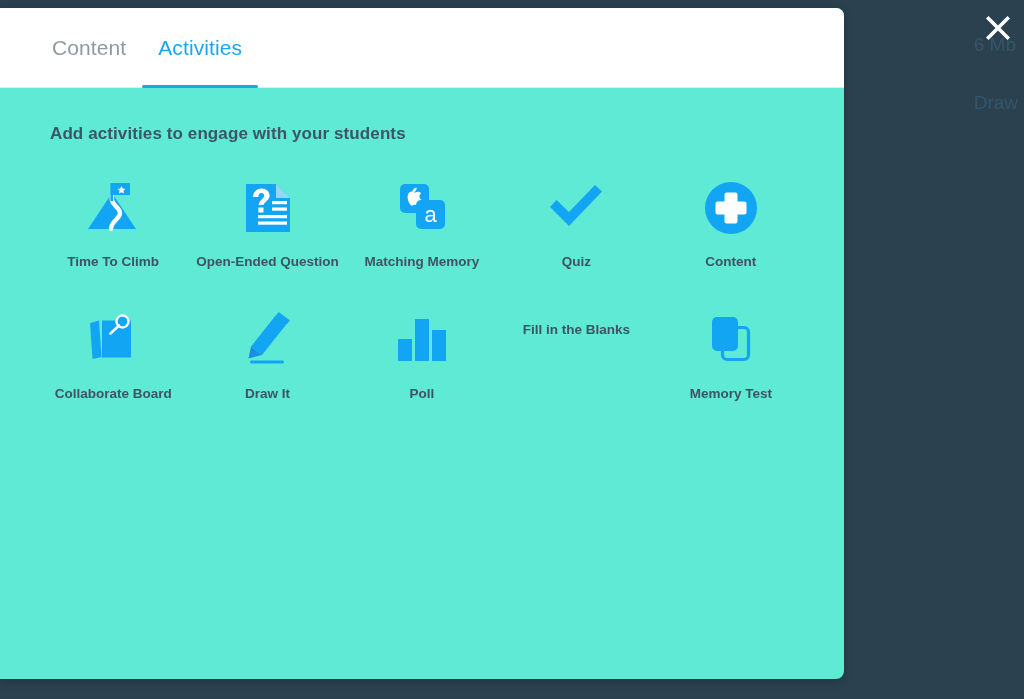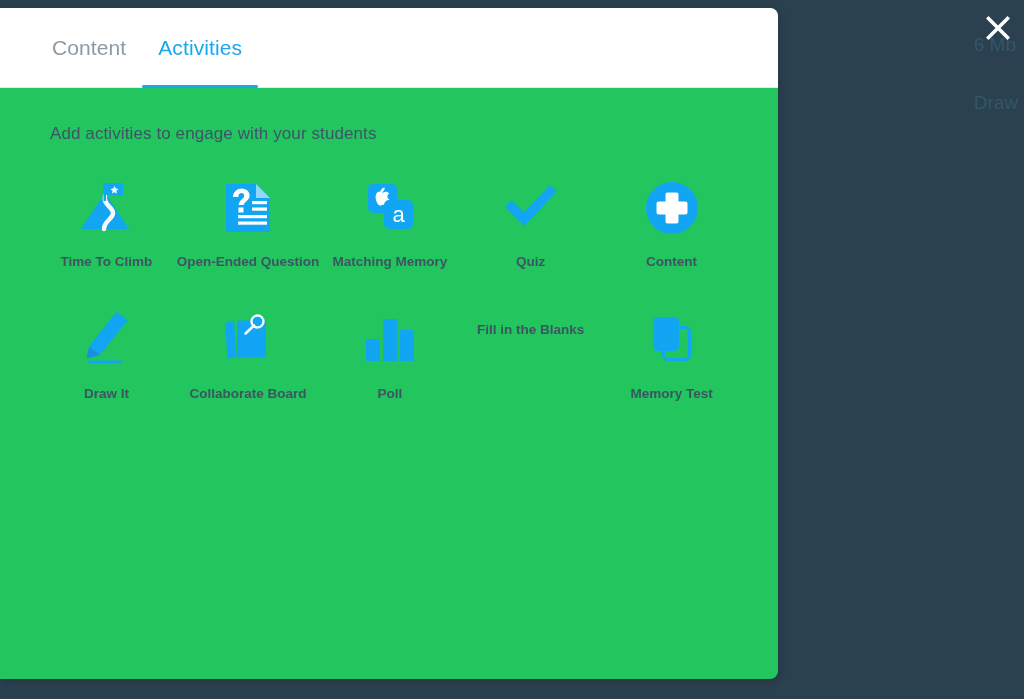--- a/index.html
+++ b/index.html
@@ -45,23 +45,23 @@
     cursor: pointer;
     z-index: 40;
   }
   .close-button svg { display: block; }
 
   
   .panel {
     position: absolute;
     left: 0;
     top: 8px;
-    width: 778px;
+    width: 844px;
     height: 671px;
-    background: #22c55e;
+    background: #5eead4;
     border-radius: 0 8px 8px 0;
     overflow: hidden;
     box-shadow: 0 2px 10px rgba(0,0,0,.22);
     display: flex;
     flex-direction: column;
     z-index: 20;
   }
 
   
   .tabbar {
@@ -98,21 +98,21 @@
   }
 
   
   .panel-body {
     flex: 1;
     padding: 36px 36px 0 36px;
     box-sizing: border-box;
   }
   .panel-heading {
     font-size: 17px;
-    font-weight: normal;
+    font-weight: bold;
     color: #3d5566;
     margin: 0 0 32px 14px;
     letter-spacing: .1px;
   }
 
   .activity-grid {
     display: grid;
     grid-template-columns: repeat(5, 1fr);
     row-gap: 38px;
   }
@@ -227,44 +227,44 @@
           <svg width="58" height="58" viewBox="0 0 58 58">
             <circle cx="29" cy="29" r="26" fill="#12a5f4"></circle>
             <path d="M24.5 13.5 H33.5 A2 2 0 0 1 35.5 15.5 V22.5 H42.5 A2 2 0 0 1 44.5 24.5 V33.5 A2 2 0 0 1 42.5 35.5 H35.5 V42.5 A2 2 0 0 1 33.5 44.5 H24.5 A2 2 0 0 1 22.5 42.5 V35.5 H15.5 A2 2 0 0 1 13.5 33.5 V24.5 A2 2 0 0 1 15.5 22.5 H22.5 V15.5 A2 2 0 0 1 24.5 13.5 Z" fill="#ffffff"></path>
           </svg>
         </div>
         <div class="activity-label">Content</div>
       </div>
 
       <div class="activity-item">
         <div class="activity-icon">
-          <svg width="56" height="58" viewBox="0 0 56 58">
-            <path d="M36 4 L47 12.5 L22 44 L11 35.5 Z" fill="#12a5f4"></path>
-            <path d="M11 35.5 L22 44 L8.5 47.5 Z" fill="#1a8fe0"></path>
-            <path d="M38.5 1 L50 9.5 L47 13 L36 4.5 Z" fill="#12a5f4"></path>
-            <rect x="10" y="49.5" width="34" height="3" rx="1.5" fill="#12a5f4"></rect>
-          </svg>
-        </div>
-        <div class="activity-label">Draw It</div>
-      </div>
-
-      <div class="activity-item">
-        <div class="activity-icon">
           <svg width="62" height="58" viewBox="0 0 62 58">
             <path d="M8 12 L17 9.5 L19.5 46 L10.5 48 Z" fill="#12a5f4"></path>
             <path d="M20 9.5 H49 V46.5 H20 Z" fill="#12a5f4"></path>
             <circle cx="40.5" cy="10.5" r="6" fill="#12a5f4" stroke="#f7f9fa" stroke-width="2.4"></circle>
             <path d="M37 14.5 L28.5 22.5" stroke="#f7f9fa" stroke-width="2.6" stroke-linecap="round"></path>
           </svg>
         </div>
         <div class="activity-label">Collaborate Board</div>
       </div>
 
       <div class="activity-item">
         <div class="activity-icon">
+          <svg width="56" height="58" viewBox="0 0 56 58">
+            <path d="M36 4 L47 12.5 L22 44 L11 35.5 Z" fill="#12a5f4"></path>
+            <path d="M11 35.5 L22 44 L8.5 47.5 Z" fill="#1a8fe0"></path>
+            <path d="M38.5 1 L50 9.5 L47 13 L36 4.5 Z" fill="#12a5f4"></path>
+            <rect x="10" y="49.5" width="34" height="3" rx="1.5" fill="#12a5f4"></rect>
+          </svg>
+        </div>
+        <div class="activity-label">Draw It</div>
+      </div>
+
+      <div class="activity-item">
+        <div class="activity-icon">
           <svg width="54" height="58" viewBox="0 0 54 58">
             <rect x="3" y="28" width="14" height="22" fill="#12a5f4"></rect>
             <rect x="20" y="8" width="14" height="42" fill="#12a5f4"></rect>
             <rect x="37" y="19" width="14" height="31" fill="#12a5f4"></rect>
           </svg>
         </div>
         <div class="activity-label">Poll</div>
       </div>
 
       <div class="activity-item">

